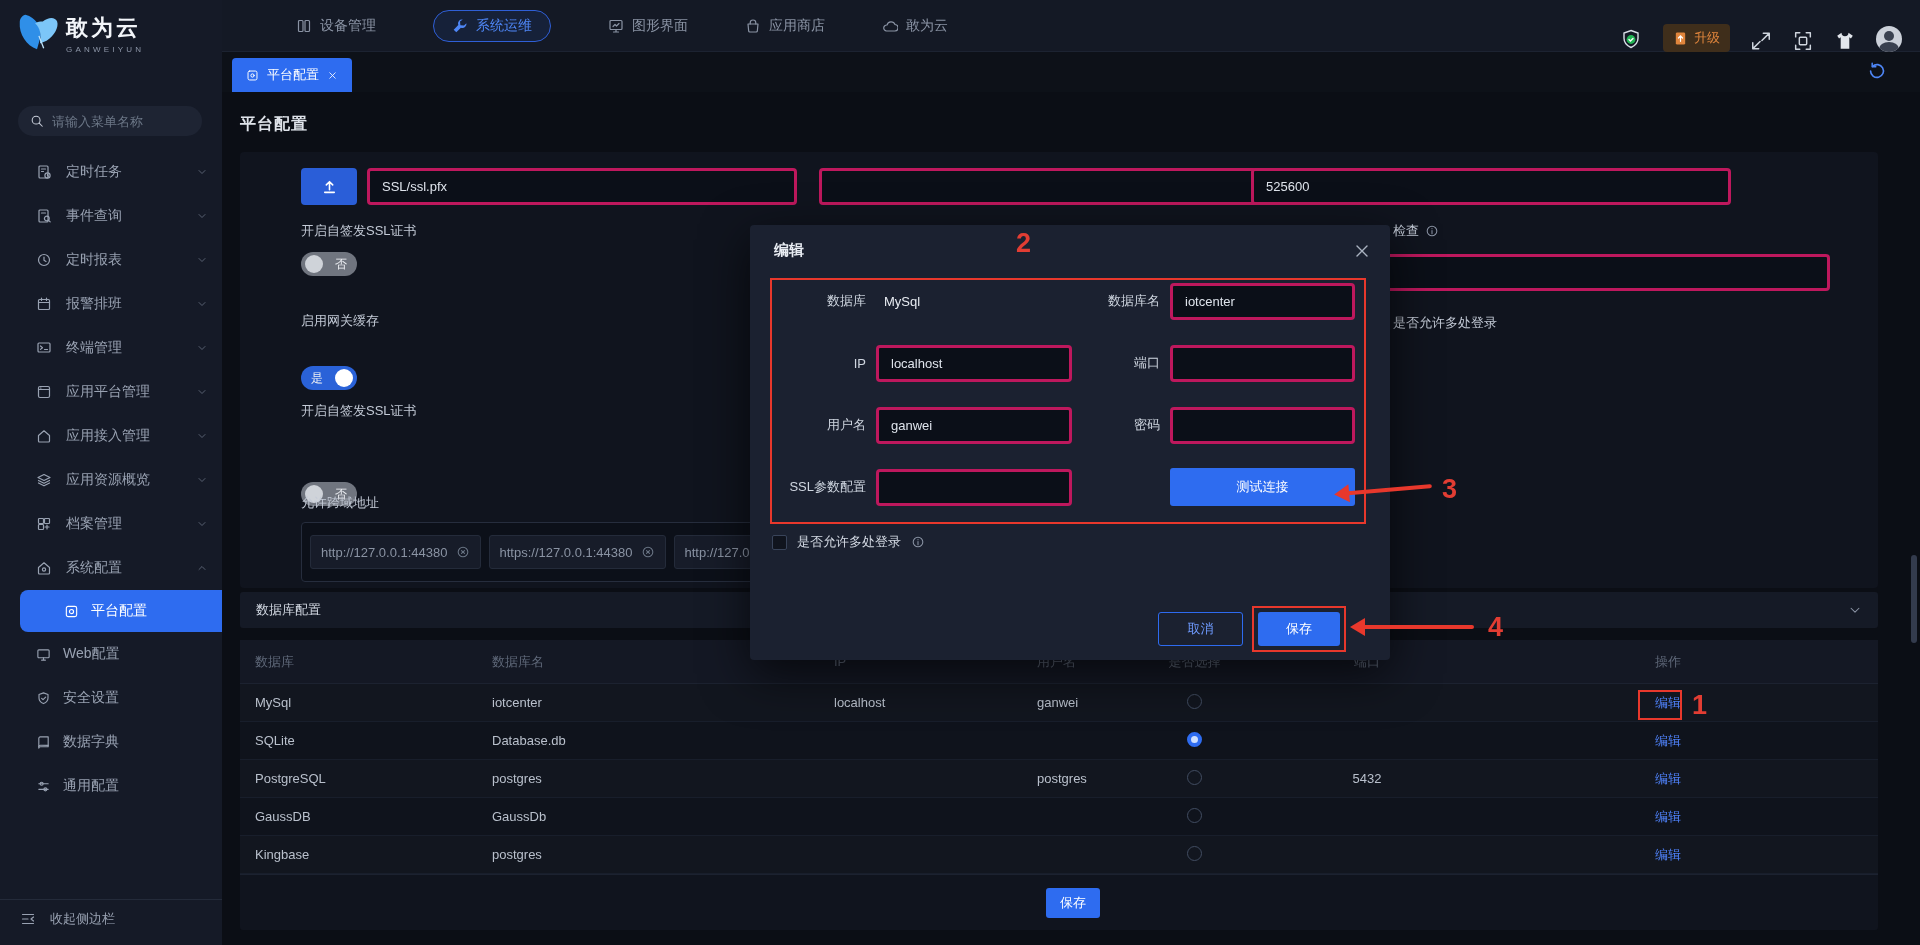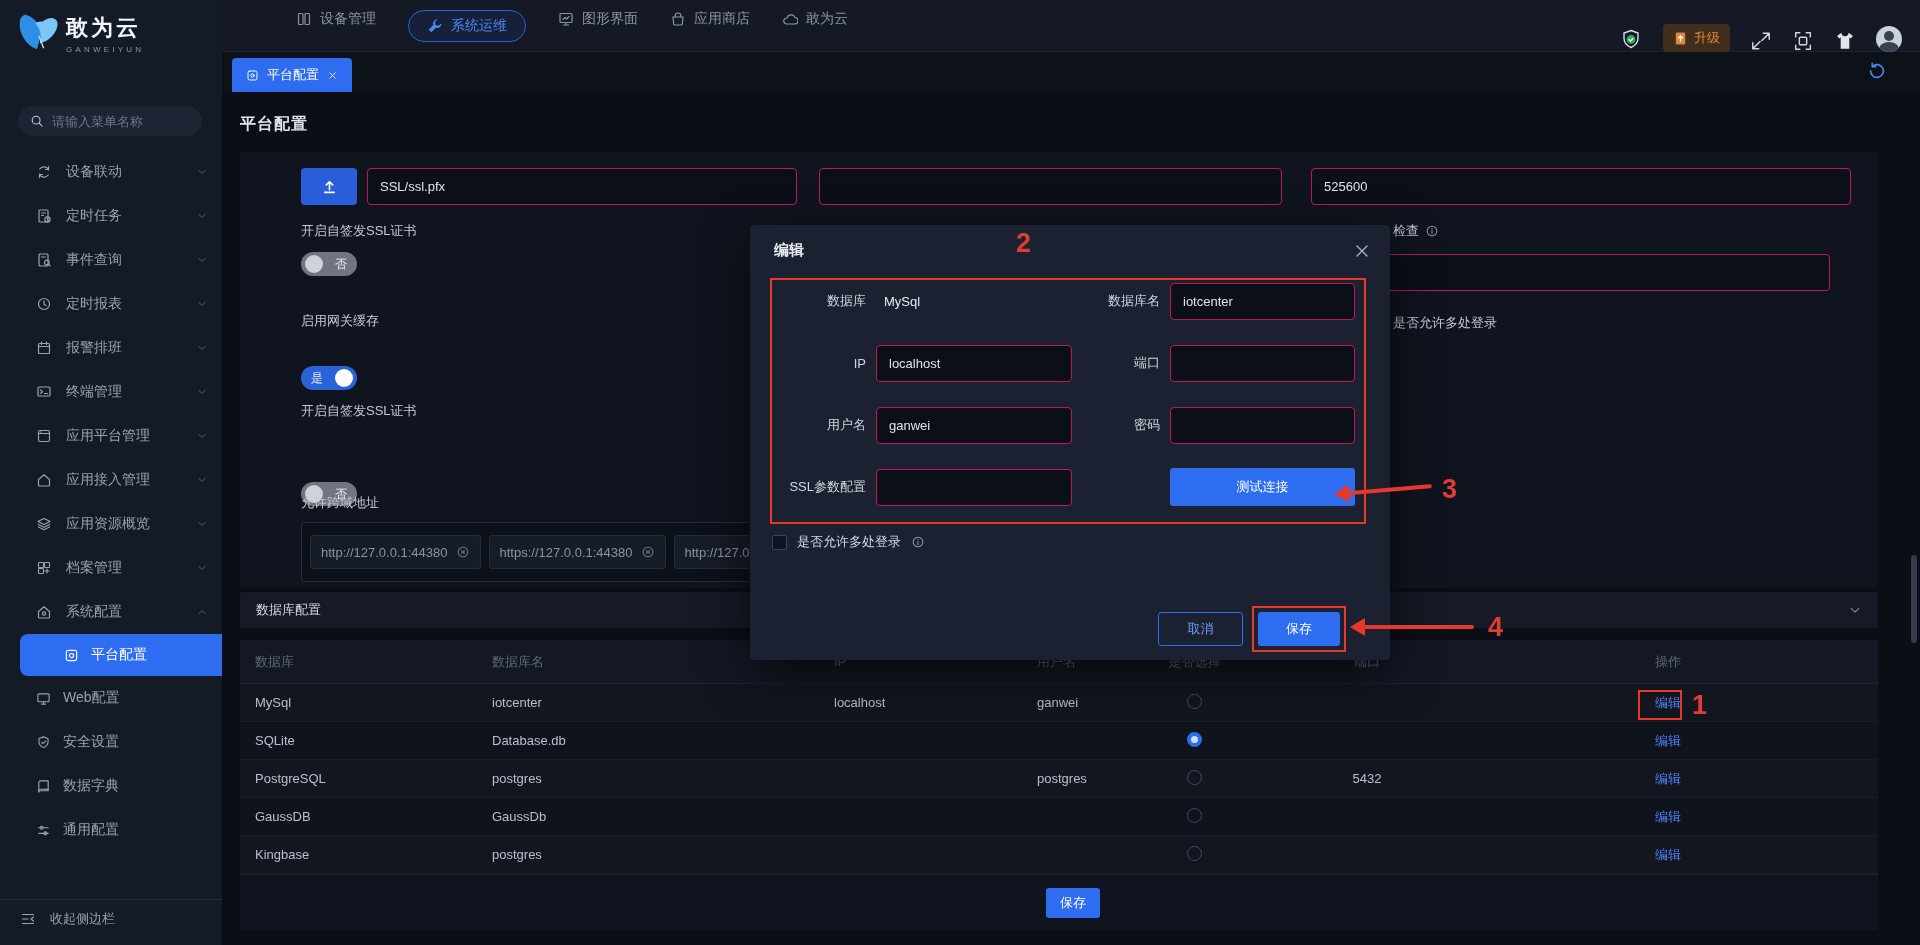--- a/index.html
+++ b/index.html
@@ -26,21 +26,21 @@
   .sub { height:44px; }
   .sub .lbl { margin-left:12px; }
   .sub-active { background:#2e6cf0; border-radius:8px 0 0 8px; margin-left:20px; padding-left:44px; height:42px; color:#fff; }
   .collapse-row { position:absolute; left:0; bottom:8px; width:222px; border-top:1px solid #242b3a;
                   display:flex; align-items:center; height:38px; padding:0 20px; color:#99a2b2; font-size:13px; cursor:pointer; }
   .collapse-row .lbl { margin-left:14px; }
 
   
   .topbar { position:absolute; left:222px; top:0; width:1698px; height:52px; background:#141925;
             border-bottom:1px solid #1c2331; display:flex; align-items:center; z-index:9; }
-  .nav { display:flex; align-items:flex-start; margin-left:74px; gap:32px; }
+  .nav { display:flex; align-items:center; margin-left:74px; gap:57px; }
   .nav-item { display:flex; align-items:center; gap:8px; color:#8a93a4; font-size:14px; cursor:pointer; white-space:nowrap; }
   .nav-item svg { width:16px; height:16px; }
   .nav-pill { border:1px solid #2f5fd6; background:rgba(46,108,240,.10); color:#4e86f6;
               border-radius:17px; padding:6px 18px; }
   .top-icons { position:absolute; right:18px; top:0; height:52px; display:flex; align-items:flex-end; gap:20px; }
   .upgrade { display:flex; align-items:center; gap:6px; background:#3f2e1b; border-radius:4px; padding:5px 10px;
              color:#e0853c; font-size:13px; cursor:pointer; }
   .avatar { width:26px; height:26px; border-radius:50%; background:#ccd1da; position:relative; overflow:hidden; cursor:pointer; }
   .avatar::before { content:''; position:absolute; left:8px; top:5px; width:10px; height:10px; border-radius:50%; background:#3a4150; }
   .avatar::after  { content:''; position:absolute; left:3px; top:16px; width:20px; height:14px; border-radius:50% 50% 0 0; background:#3a4150; }
@@ -50,21 +50,21 @@
   .tab { position:absolute; left:10px; bottom:0; height:34px; background:#2e6cf0; border-radius:4px 4px 0 0;
          display:flex; align-items:center; gap:8px; color:#fff; padding:0 14px; font-size:13px; cursor:pointer; }
   .refresh-btn { position:absolute; right:32px; top:8px; width:22px; height:22px; color:#4e86f6; cursor:pointer; }
 
   
   .content-bg { position:absolute; left:222px; top:92px; width:1698px; height:853px; background:#0b0e15; }
   .page-title { position:absolute; left:240px; top:114px; font-size:16px; color:#dfe3ea; font-weight:bold; letter-spacing:1px; }
   .panel { position:absolute; background:#10141e; border-radius:4px; }
   .form-panel { left:240px; top:152px; width:1638px; height:436px; }
   .f-abs { position:absolute; }
-  .inp { background:#0b0f18; border:1px solid #be185d; border-radius:4px; color:#dfe4ec; font-size:13px;
+  .inp { background:#0b0f18; border:3px solid #be185d; border-radius:4px; color:#dfe4ec; font-size:13px;
          padding:0 12px; outline:none; height:37px; font-family:inherit; }
   .upload-btn { width:56px; height:37px; background:#2a5ed8; border:none; border-radius:4px; color:#fff;
                 display:flex; align-items:center; justify-content:center; cursor:pointer; }
   .flabel { color:#c3cad6; font-size:13px; white-space:nowrap; }
   .toggle { width:56px; height:24px; border-radius:12px; position:relative; cursor:pointer; font-size:12px; color:#eef0f4; }
   .toggle .knob { position:absolute; top:3px; width:18px; height:18px; border-radius:50%; }
   .toggle.off { background:#70757f; }
   .toggle.off .knob { left:4px; background:#cfd3d9; }
   .toggle.off .t-lab { position:absolute; right:10px; top:4px; }
   .toggle.on { background:#2a62d8; }
@@ -146,30 +146,20 @@
       <svg class="ic" width="14" height="14" viewBox="0 0 16 16">
         <circle cx="7" cy="7" r="4.5"></circle>
           <path d="M10.5 10.5L14 14"></path>
       </svg>
       <input placeholder="请输入菜单名称" style="">
     </div>
 
     <nav class="menu">
       <div class="mi">
         <svg class="ic" width="16" height="16" viewBox="0 0 16 16">
-            <path d="M12.5 6A5 5 0 0 0 3.8 5M3.5 10a5 5 0 0 0 8.7 1"></path>
-            <path d="M12.5 2.5v3h-3M3.5 13.5v-3h3"></path>
-          </svg>
-        <span class="lbl">设备联动</span>
-        <svg class="ic chev" viewBox="0 0 16 16">
-            <path d="M4 6l4 4 4-4"></path>
-          </svg>
-      </div>
-      <div class="mi">
-        <svg class="ic" width="16" height="16" viewBox="0 0 16 16">
             <rect x="3" y="2" width="9" height="12" rx="1"></rect>
             <path d="M5.5 5h4M5.5 7.5h2"></path>
             <circle cx="11.5" cy="11.5" r="2.6"></circle>
             <path d="M11.5 10.4v1.2l.9.6"></path>
           </svg>
         <span class="lbl">定时任务</span>
         <svg class="ic chev" viewBox="0 0 16 16">
             <path d="M4 6l4 4 4-4"></path>
           </svg>
       </div>
@@ -396,21 +386,21 @@
   <div class="page-title">平台配置</div>
 
   <section class="panel form-panel">
     <button class="upload-btn f-abs" style="left:61px;top:16px">
       <svg class="ic" width="17" height="17" viewBox="0 0 16 16" style="color:#fff;stroke-width:1.5">
           <path d="M8 11V4M5 6.5L8 3.5l3 3M3.5 13.5h9"></path>
         </svg>
     </button>
     <input class="inp f-abs" style="left: 127px; top: 16px; width: 430px;" value="SSL/ssl.pfx">
     <input class="inp f-abs" style="left: 579px; top: 16px; width: 463px;" value="">
-    <input class="inp f-abs" style="left: 1071px; top: 16px; width: 540px;" value="525600">
+    <input class="inp f-abs" style="left: 1011px; top: 16px; width: 480px;" value="525600">
 
     <div class="flabel f-abs" style="left:61px;top:70px">开启自签发SSL证书</div>
     <div class="toggle off f-abs" style="left:61px;top:100px">
       <span class="knob"></span>
         <span class="t-lab">否</span>
     </div>
 
     <div class="flabel f-abs" style="left:61px;top:160px">启用网关缓存</div>
     <div class="toggle on f-abs" style="left:61px;top:190px">
       <span class="knob"></span>

